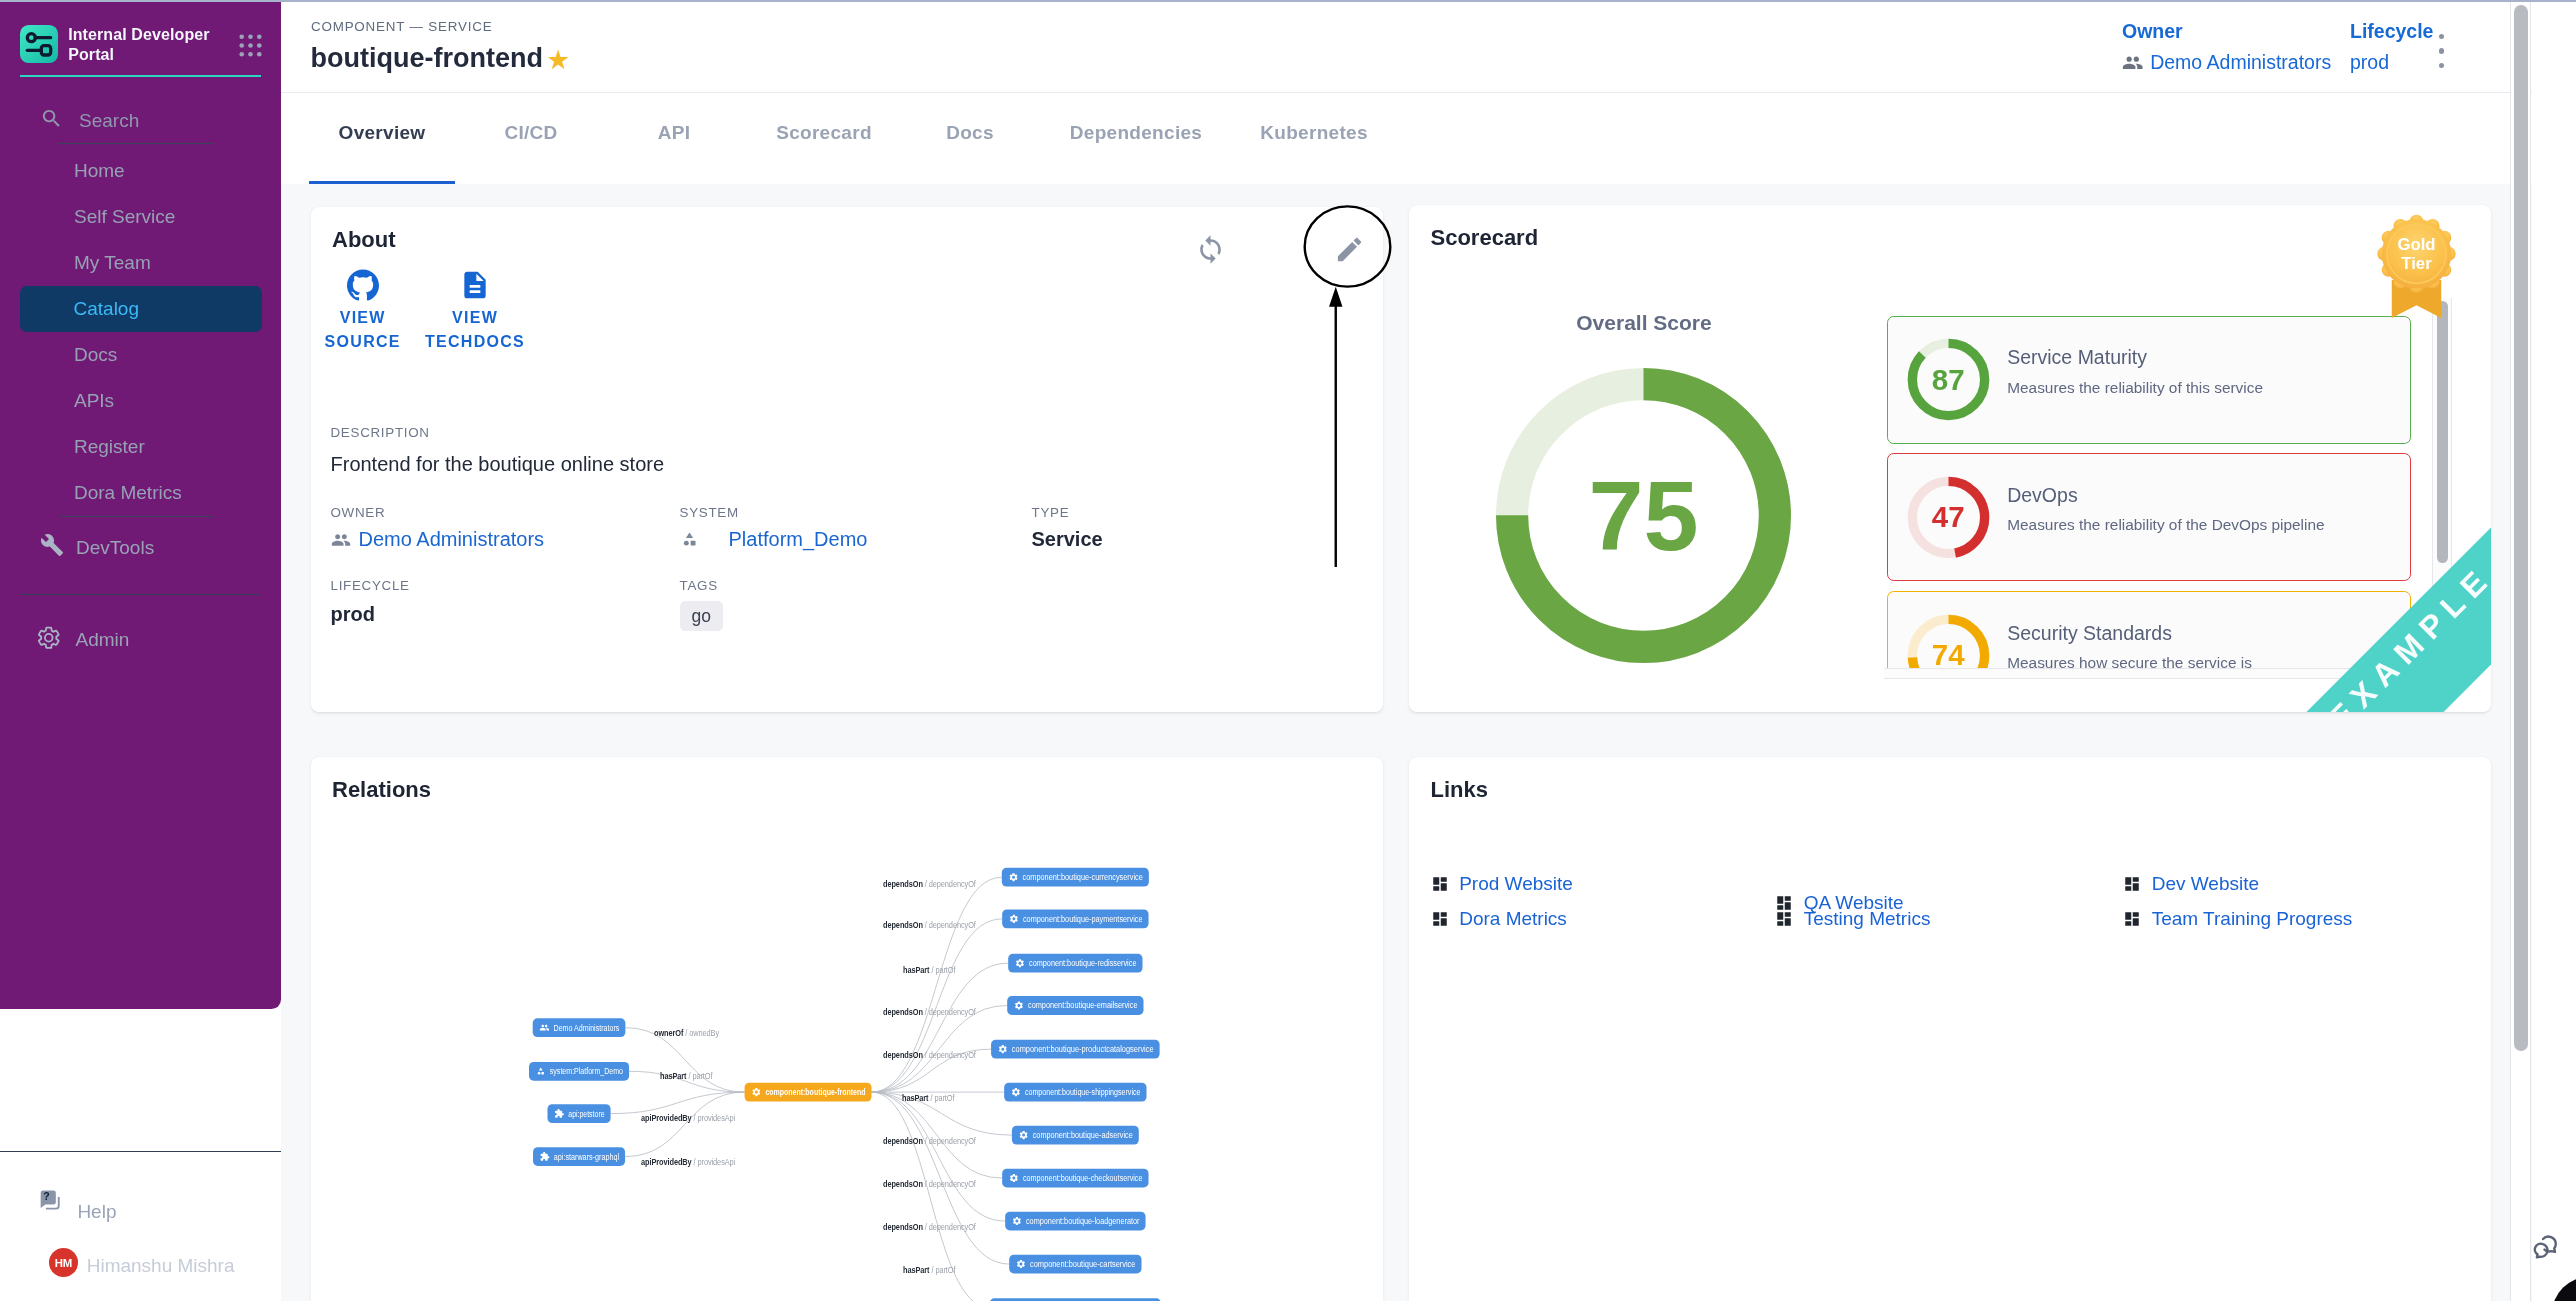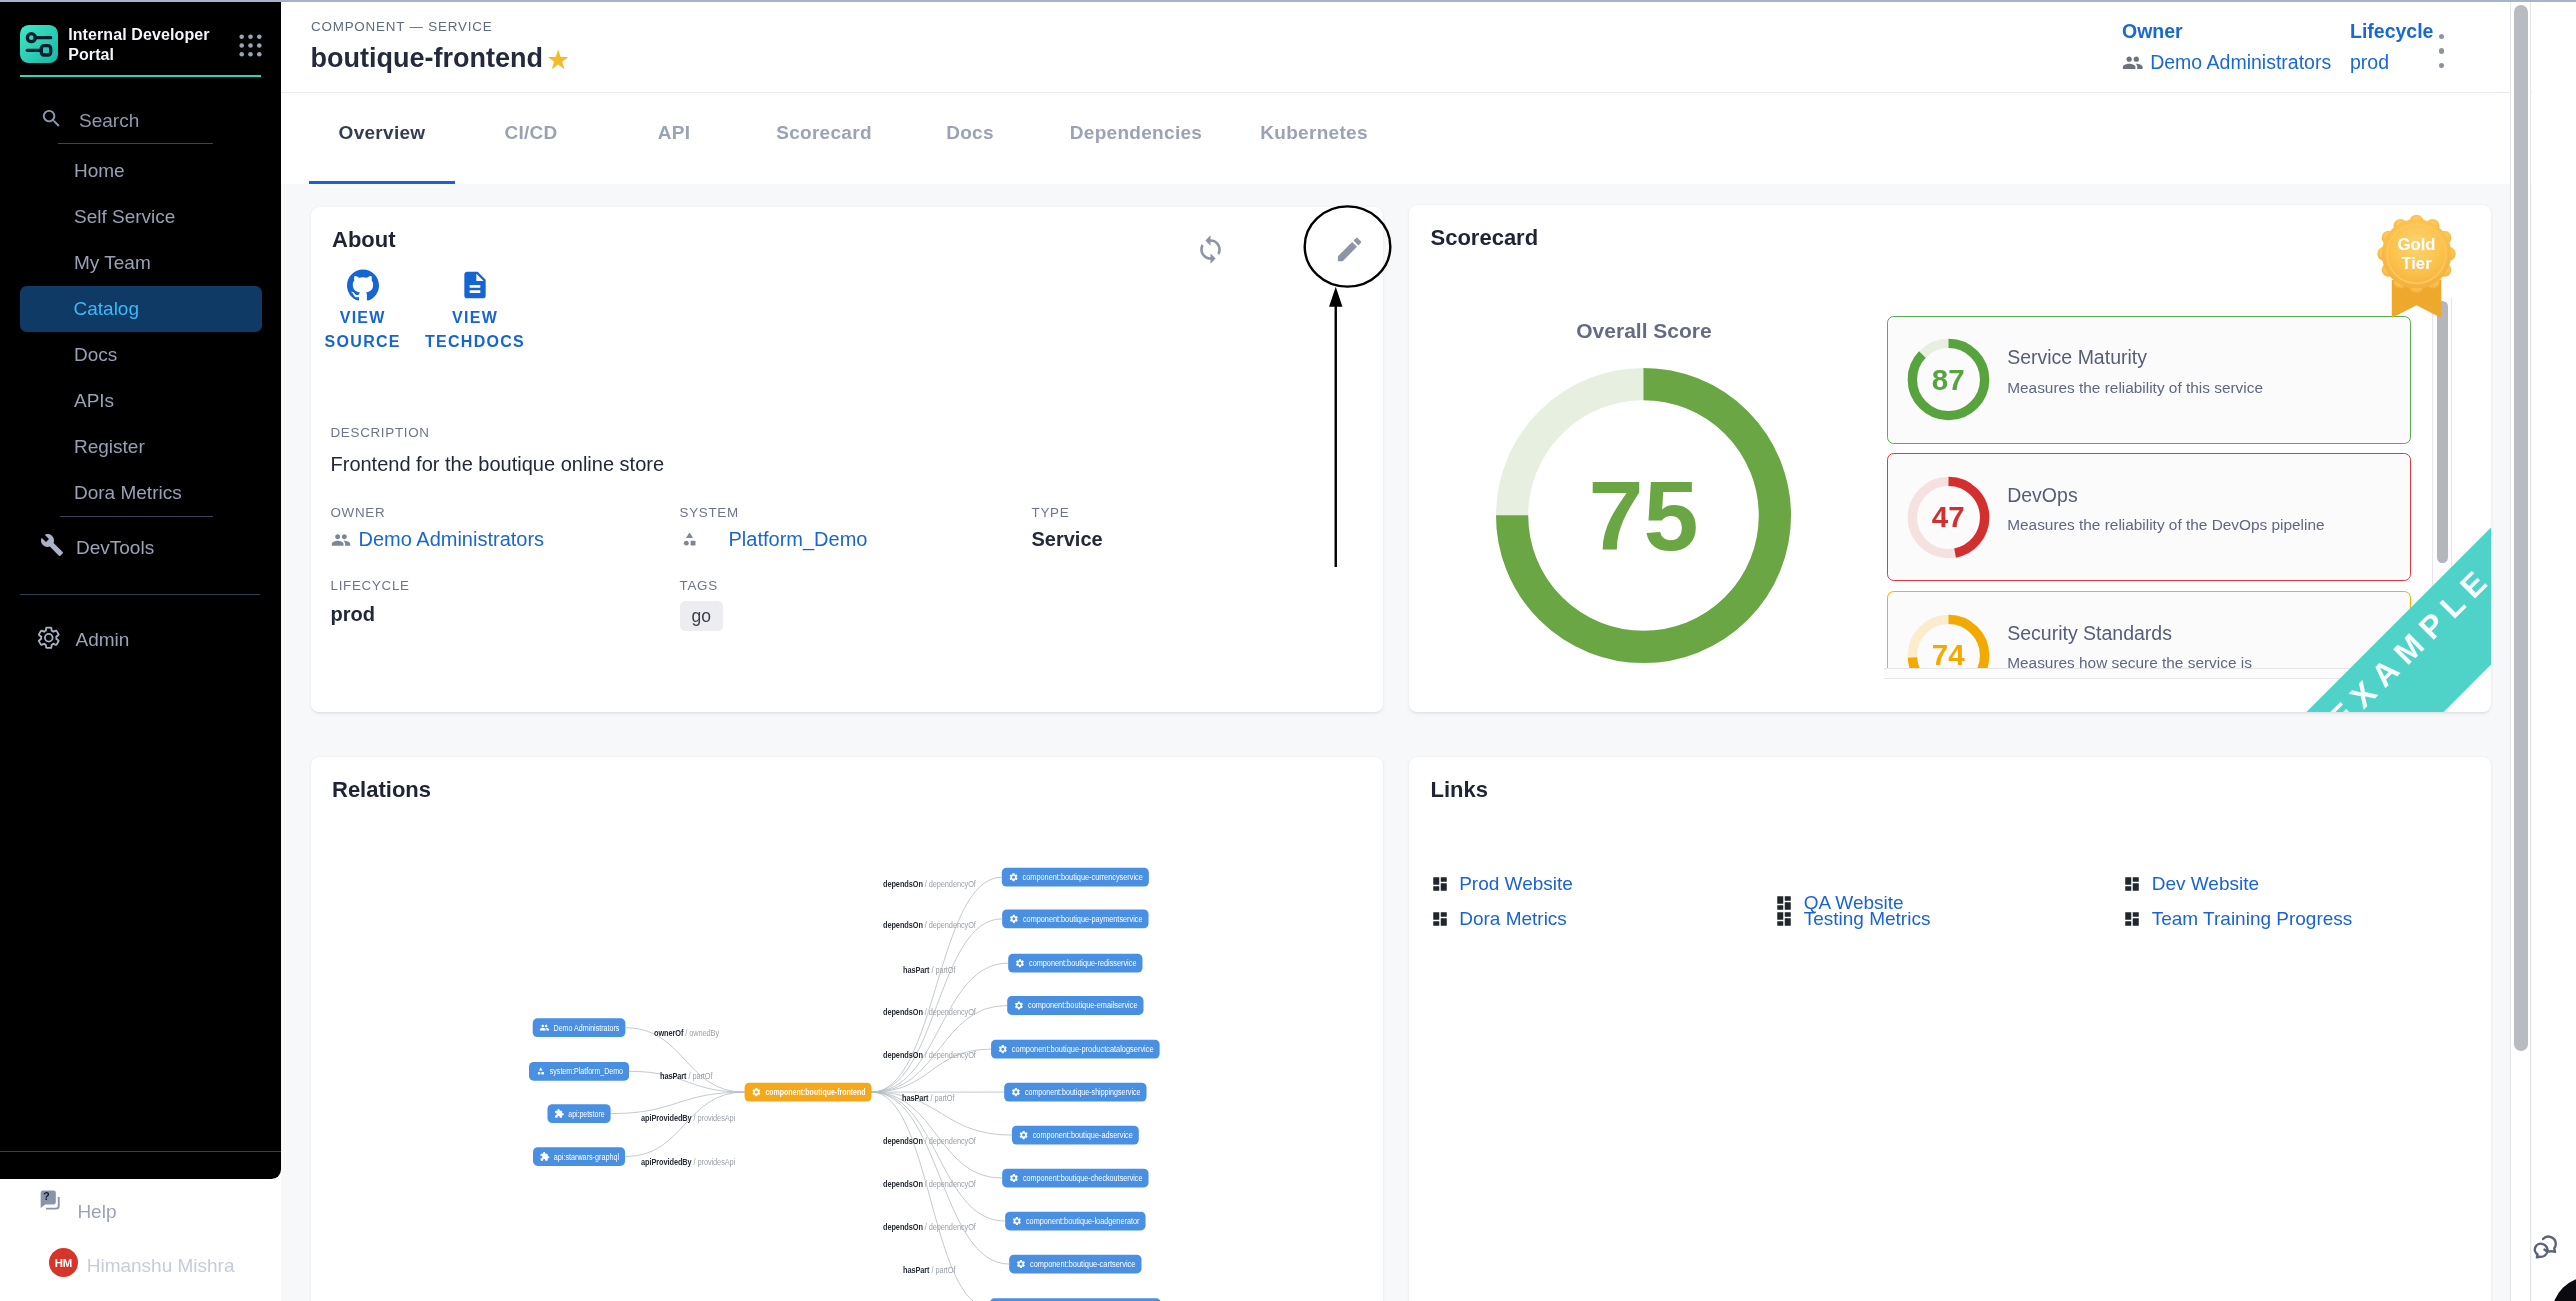--- a/index.html
+++ b/index.html
@@ -2,21 +2,21 @@
 <html style="font-size:10.7px"><head>
 <meta charset="utf-8">
 <style>
   * { margin:0; padding:0; box-sizing:border-box; }
   html,body { width:2576px; height:1301px; overflow:hidden; background:#ffffff; }
   body { font-family:"Liberation Sans", sans-serif; }
   .page { position:relative; width:2576px; height:1301px; overflow:hidden; background:#ffffff; }
   .top-strip { position:absolute; left:0; top:0; width:2576px; height:2px; background:#a7b3cb; z-index:60; }
 
   
-  .sidebar { position:absolute; left:0; top:0; width:281px; height:1179px; background:#000000; border-radius:0 0 9.4px 0; z-index:20; }
+  .sidebar { position:absolute; left:0; top:0; width:281px; height:1009px; background:#701a75; border-radius:0 0 9.4px 0; z-index:20; }
   .logo-row { position:absolute; left:19.5px; top:25px; width:242px; display:flex; align-items:flex-start; }
   .logo-box { width:38px; height:38px; border-radius:8.7px; background:linear-gradient(135deg,#41e7c6 0%,#14b8a6 100%); flex:0 0 auto; display:flex; align-items:center; justify-content:center; }
   .logo-title { margin-left:10.7px; color:#f3f6fa; font-size:16px; font-weight:700; line-height:20px; width:160px; letter-spacing:0.1px; }
   .grid-icon { margin-left:auto; margin-top:9.4px; }
   .teal-divider { position:absolute; left:19.5px; top:75px; width:241px; height:2px; background:#2dd4bf; }
   .search-row { position:absolute; left:40px; top:107px; display:flex; align-items:center; color:#8f99ad; font-size:19px; }
   .search-row .txt { margin-left:16px; }
   .search-underline { position:absolute; left:58px; top:143px; width:155px; height:0.7px; background:#39445a; }
   .nav-list { position:absolute; left:0; top:148px; width:281px; }
   .nav-item { position:relative; height:46px; display:flex; align-items:center; padding-left:74px; color:#97a1b4; font-size:19px; }
@@ -66,21 +66,21 @@
   .fld-label { position:absolute; font-size:13.4px; letter-spacing:0.7px; color:#6d7689; }
   .fld-value { position:absolute; font-size:20px; color:#212838; }
   .fld-link { position:absolute; display:flex; align-items:center; font-size:20px; color:#1a66d0; }
   .fld-link .ic { margin-right:8px; display:inline-flex; }
   .tag-chip { position:absolute; background:#ececf1; border-radius:5.4px; font-size:17.5px; color:#39404e; padding:4.7px 12px; }
 
   .ann-circle { position:absolute; z-index:40; pointer-events:none; }
   .ann-arrow  { position:absolute; z-index:40; pointer-events:none; }
 
   .scorecard-card { left:1128px; top:21px; width:1082px; height:507px; overflow:hidden; }
-  .overall-label { position:absolute; left:235px; top:114px; transform:translateX(-50%); font-size:21px; font-weight:700; color:#636c84; }
+  .overall-label { position:absolute; left:235px; top:106px; transform:translateX(-50%); font-size:21px; font-weight:700; color:#636c84; }
   .donut-wrap { position:absolute; left:87px; top:163px; width:295px; height:295px; }
   .donut-wrap .num { position:absolute; left:0; top:0; width:295px; height:295px; display:flex; align-items:center; justify-content:center; font-size:99px; font-weight:700; }
   .metric-list { position:absolute; left:475px; top:93px; width:551px; height:370px; overflow:hidden; }
   .metric-card { position:absolute; left:2.7px; width:524px; height:128px; border-radius:6.7px; background:#fbfbfc; border:1.3px solid; display:flex; align-items:center; }
   .metric-ring { position:relative; width:83px; height:83px; margin-left:19px; flex:0 0 auto; }
   .metric-ring .num { position:absolute; left:0; top:0; width:83px; height:83px; display:flex; align-items:center; justify-content:center; font-size:29.5px; font-weight:700; }
   .metric-txt { margin-left:17.5px; margin-top:-16px; }
   .metric-name { font-size:19.5px; color:#565f78; }
   .metric-desc { margin-top:9.4px; font-size:15.4px; color:#5f6880; }
   .msb-track { position:absolute; left:1023px; top:93px; width:20px; height:370px; background:#fcfcfd; border-left:0.7px solid #e6e7ea; border-right:0.7px solid #e6e7ea; }

